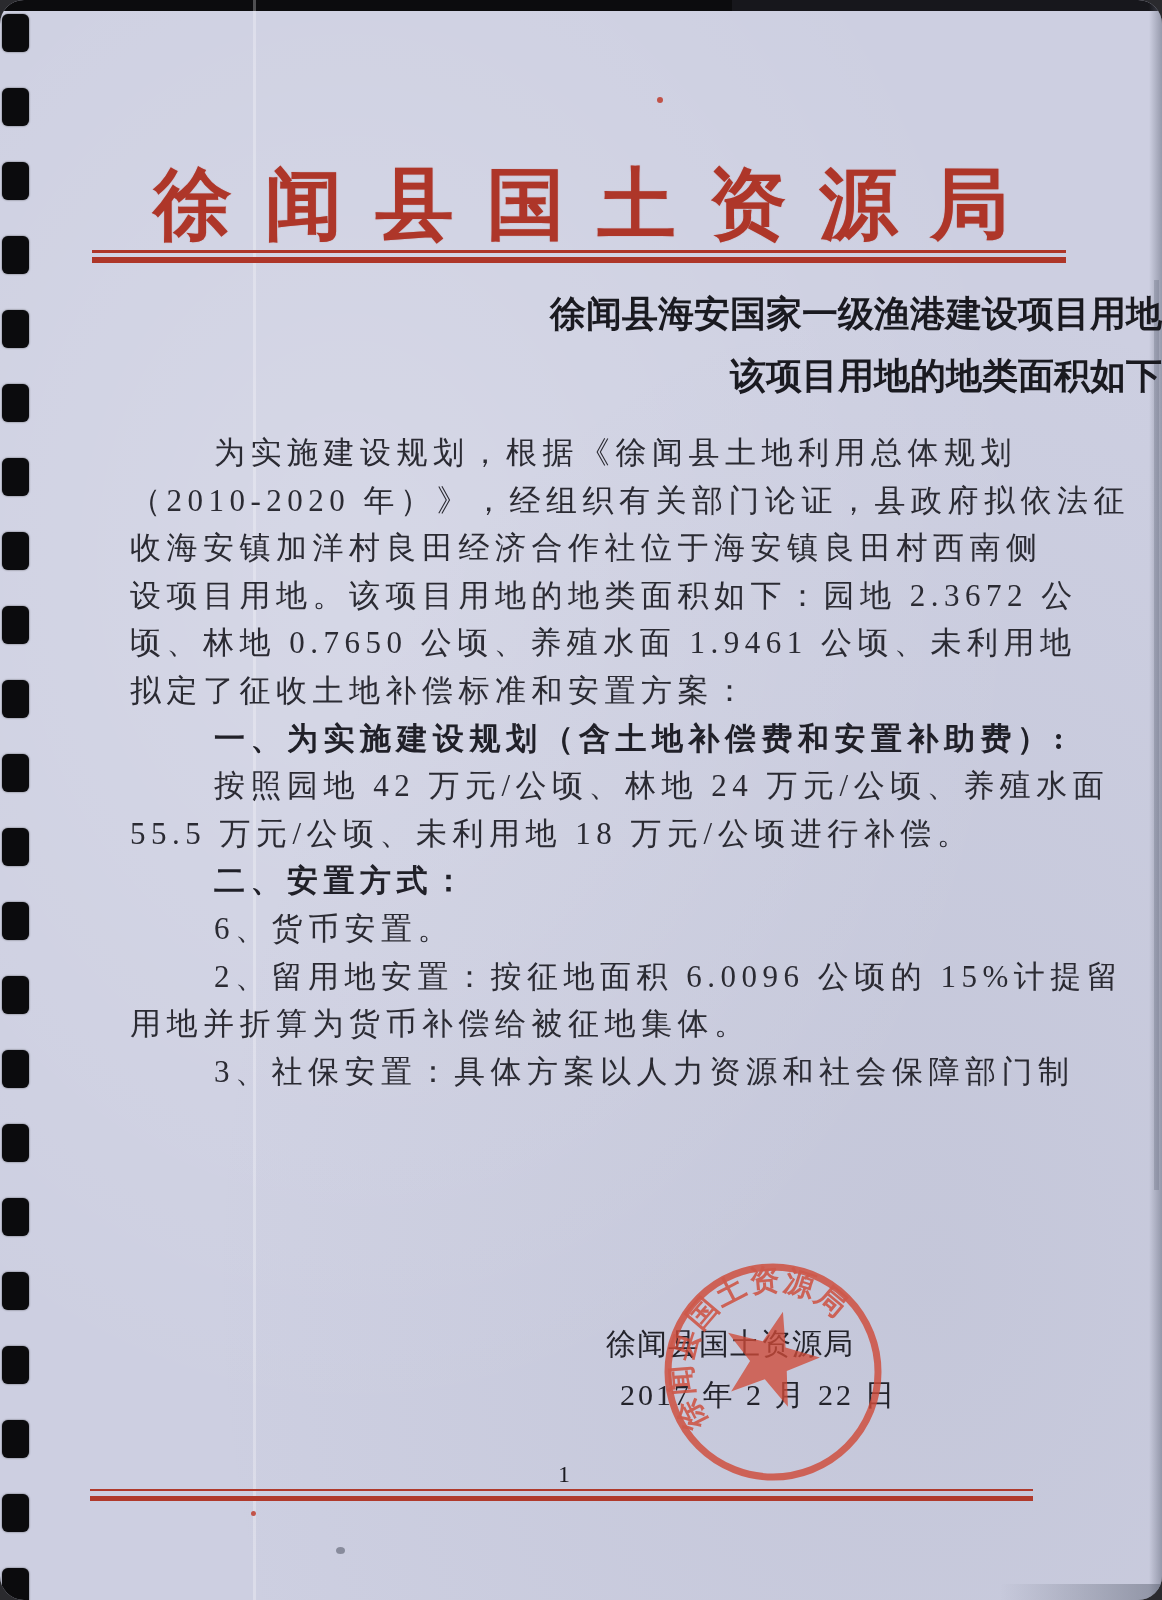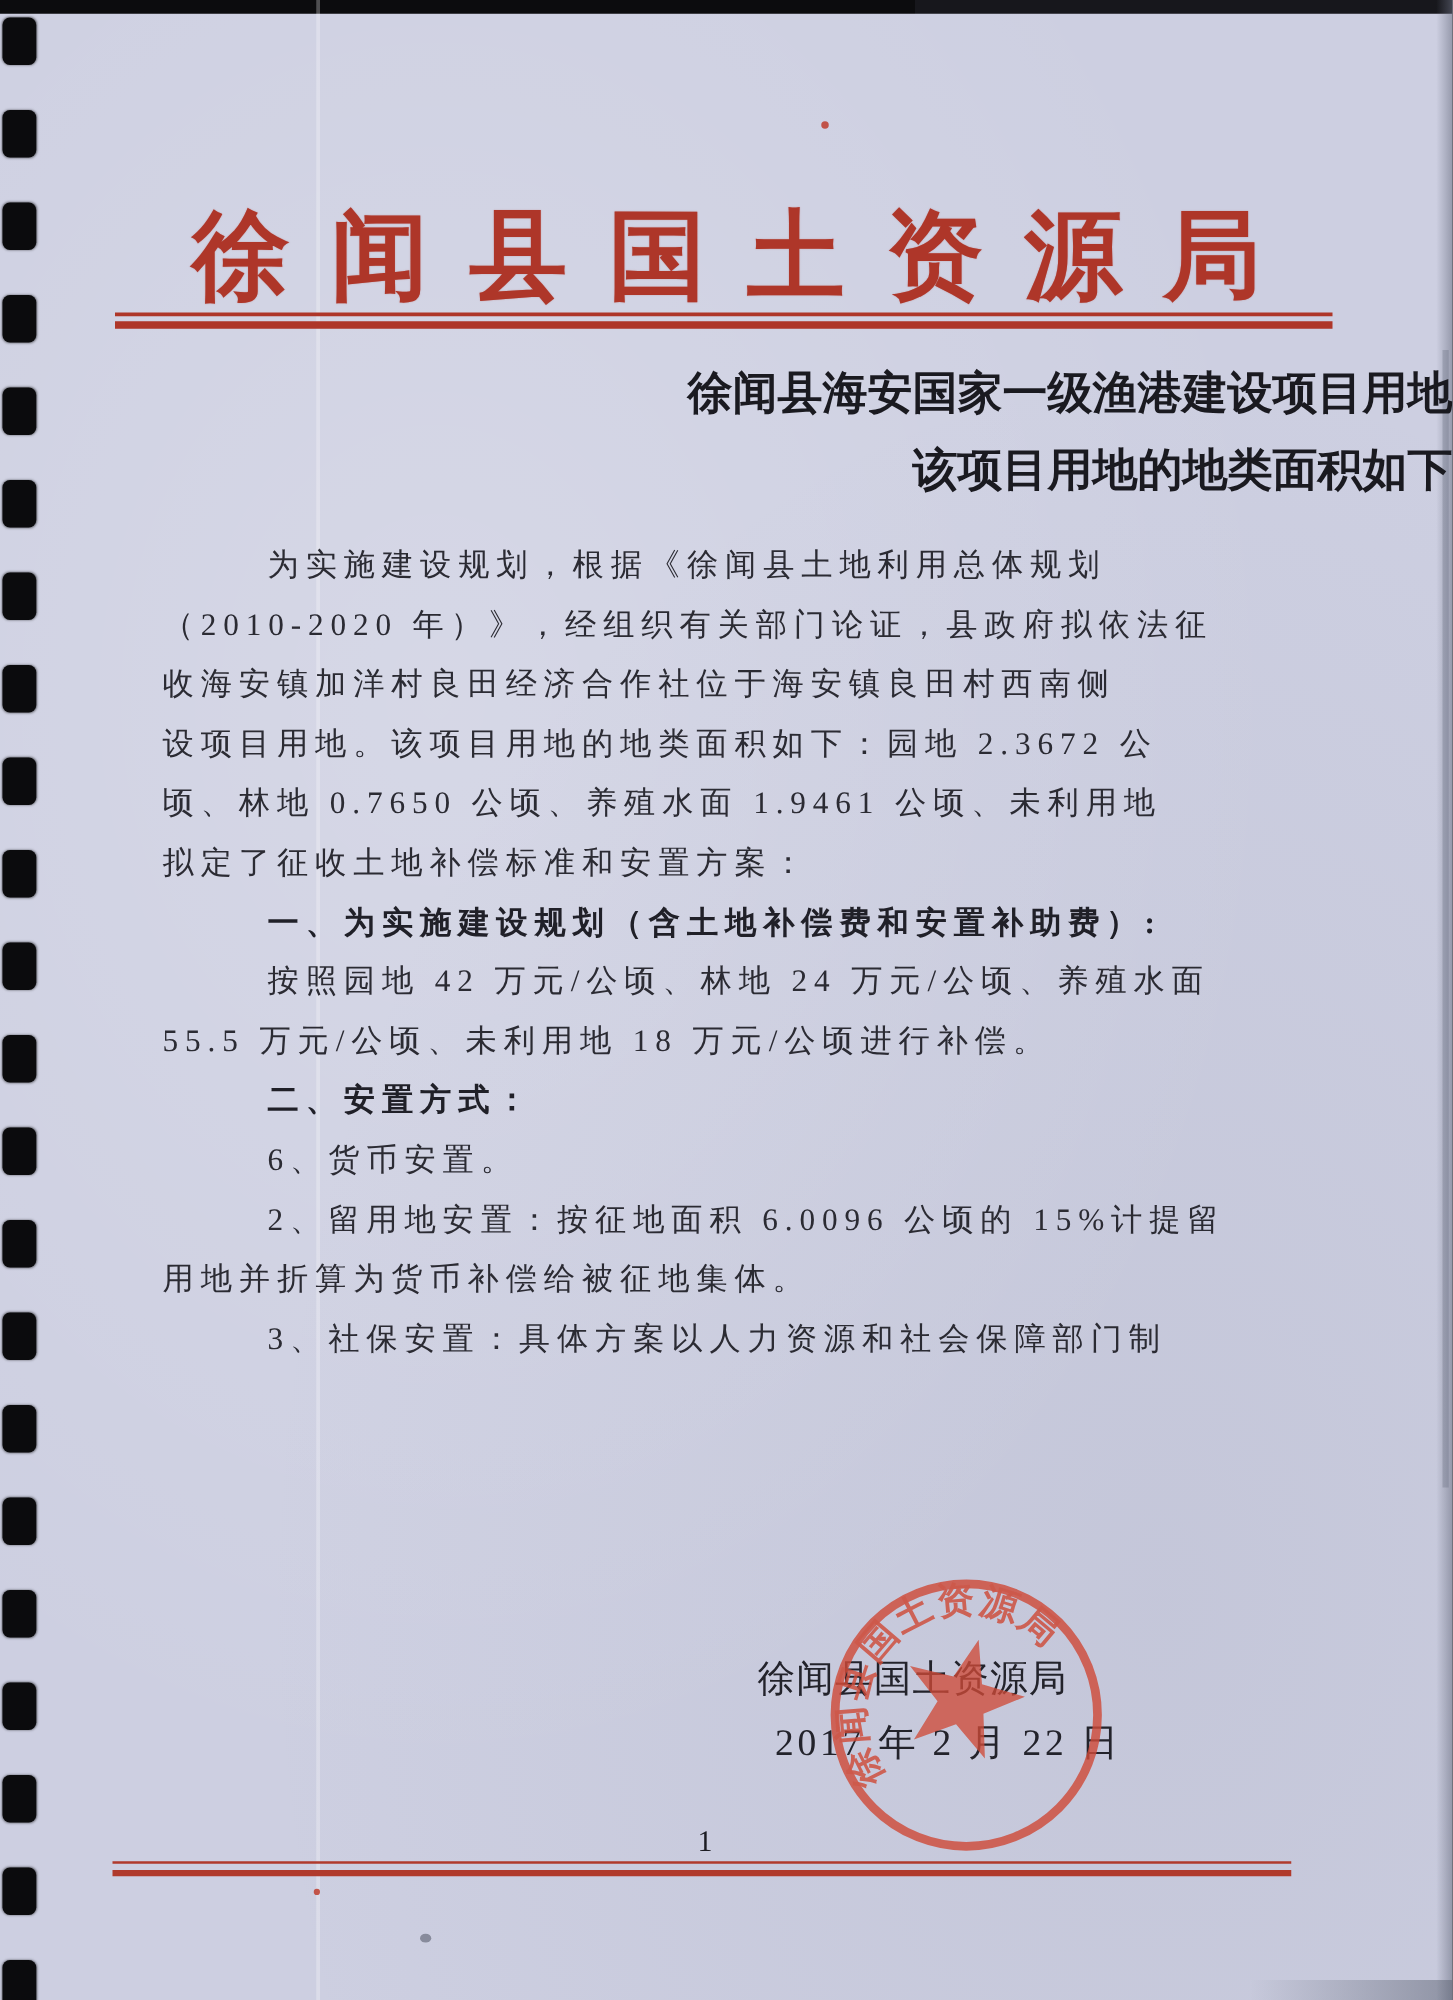--- a/index.html
+++ b/index.html
@@ -12,20 +12,21 @@
   html,body{margin:0;padding:0;background:#2a2a2e;}
   .page{
     position:relative;width:1162px;height:1600px;margin:0 auto;
     background:var(--paper);
     background-image:
       radial-gradient(ellipse at 30% 35%, rgba(255,255,255,.18), rgba(255,255,255,0) 60%),
       radial-gradient(ellipse at 80% 80%, rgba(120,125,150,.10), rgba(120,125,150,0) 55%);
     overflow:hidden;
     font-family:"Liberation Serif", serif;
     color:var(--ink);
+    border-radius:24px;
   }
   
   .top-edge{position:absolute;left:0;top:0;width:100%;height:11px;background:linear-gradient(to right,#0c0c0e 0 63%,#17171c 63% 100%);}
   .right-shadow{position:absolute;right:0;top:0;width:13px;height:100%;background:linear-gradient(to right,rgba(110,115,132,0),rgba(105,110,128,.55));}
   .right-band{position:absolute;right:3px;top:280px;width:5px;height:910px;background:rgba(100,106,124,.32);}
   .bottom-streak{position:absolute;left:1000px;top:1584px;width:162px;height:16px;background:linear-gradient(to right,rgba(100,106,120,0),rgba(96,102,118,.55));}
   .scan-stripe{position:absolute;left:253px;top:0;width:3px;height:100%;background:rgba(255,255,255,.28);}
   .hole{position:absolute;left:2px;width:27px;height:38px;border-radius:6px;background:#0b0b0d;box-shadow:0 0 2px rgba(0,0,0,.6);}
   .speck-red{position:absolute;border-radius:50%;background:rgba(190,60,45,.85);}
   .speck-gray{position:absolute;border-radius:50%;background:rgba(90,95,110,.6);}
@@ -40,21 +41,21 @@
   .rule-thin{position:absolute;left:92px;width:974px;height:3px;top:250px;background:var(--header-red);}
   .rule-thick{position:absolute;left:92px;width:974px;height:6px;top:257px;background:var(--header-red);}
 
   
   .title-line{position:absolute;left:0;right:0;text-align:right;font-weight:bold;color:var(--title-ink);font-size:36px;line-height:42px;white-space:nowrap;}
   .title-1{top:293px;}
   .title-2{top:355px;}
 
   
   .body-block{position:absolute;left:130px;top:429px;width:910px;}
-  .bline{font-size:25px;line-height:47.6px;letter-spacing:5.5px;white-space:nowrap;color:var(--ink);}
+  .bline{font-size:31px;line-height:47.6px;letter-spacing:5.5px;white-space:nowrap;color:var(--ink);}
   .bline.indent{padding-left:84px;}
   .bline.bold{font-weight:bold;color:#202028;}
 
   
   .sig-agency{position:absolute;left:606px;top:1327px;font-size:30px;line-height:34px;letter-spacing:1px;color:#23232b;white-space:nowrap;}
   .sig-date{position:absolute;left:620px;top:1378px;font-size:30px;line-height:34px;letter-spacing:3px;color:#23232b;white-space:nowrap;}
 
   
   .seal{position:absolute;left:644px;top:1243px;width:258px;height:258px;opacity:.88;}
 

